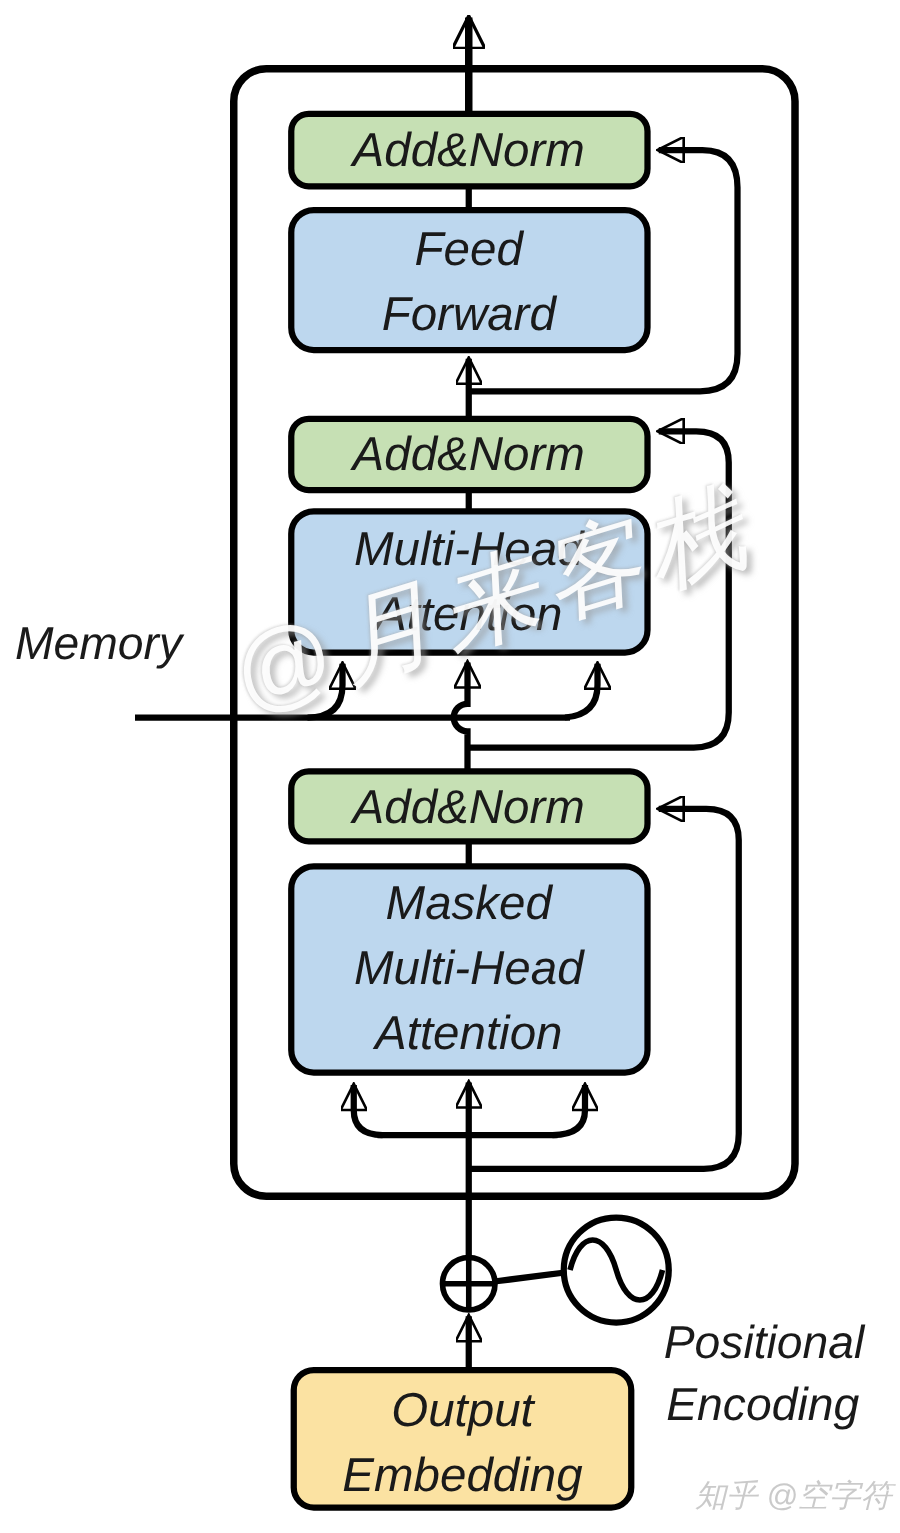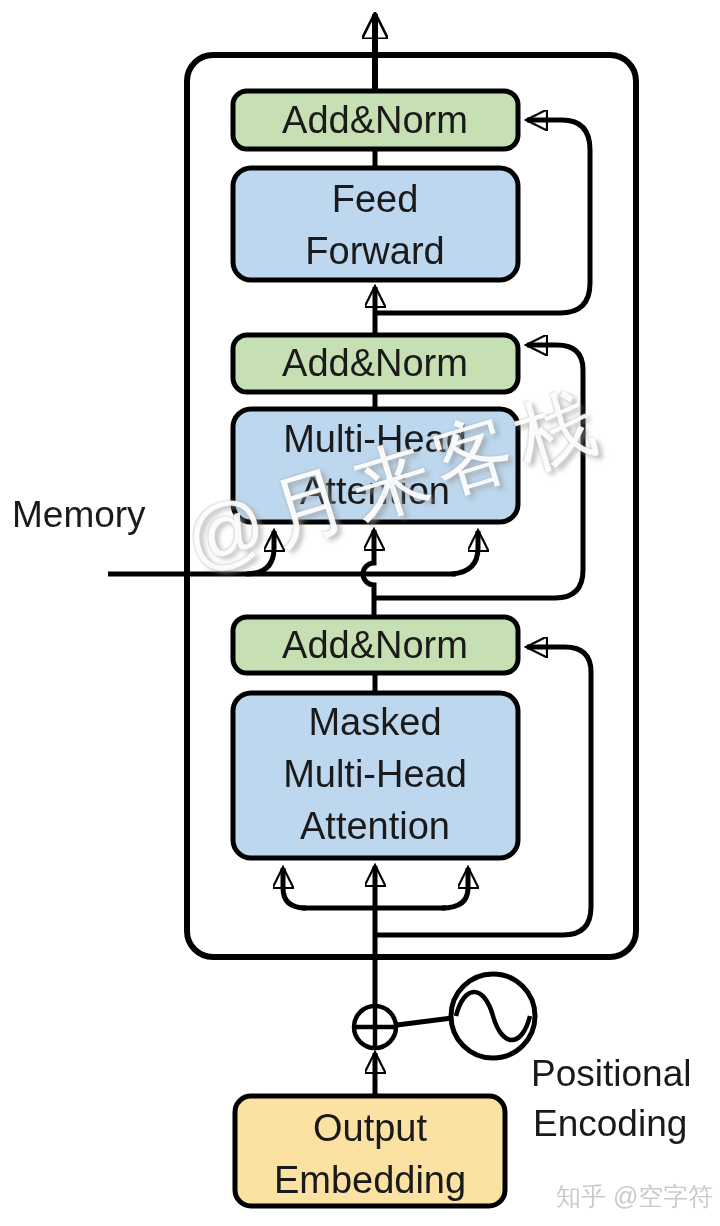--- a/index.html
+++ b/index.html
@@ -1,17 +1,17 @@
 <!DOCTYPE html>
 <html><head>
 <meta charset="utf-8">
 <style>
   html,body{margin:0;padding:0;background:#ffffff;}
   .canvas{position:relative;width:720px;height:1226px;background:#ffffff;overflow:hidden;
-          font-family:"Liberation Sans",sans-serif;}
+          font-family:"Liberation Sans",sans-serif;font-style:italic;}
   svg{position:absolute;left:0;top:0;}
   svg path, svg circle, svg line{fill:none;stroke:#000000;}
   .s5{stroke-width:5;}
   .s6{stroke-width:6;}
   .s45{stroke-width:4.5;}
   .bt{font-family:"Liberation Sans",sans-serif;font-size:38px;fill:#1a1a1a;text-anchor:middle;stroke:none;}
   .lbl{font-family:"Liberation Sans",sans-serif;font-size:37px;fill:#1a1a1a;text-anchor:start;stroke:none;}
   .wm-bottom{font-family:"Liberation Sans",sans-serif;font-size:25px;fill:#c8c8c8;text-anchor:start;stroke:none;opacity:.95;}
   .wm-center{position:absolute;left:188px;top:492px;width:460px;
              font-family:"Liberation Sans",sans-serif;font-size:78px;letter-spacing:8px;

